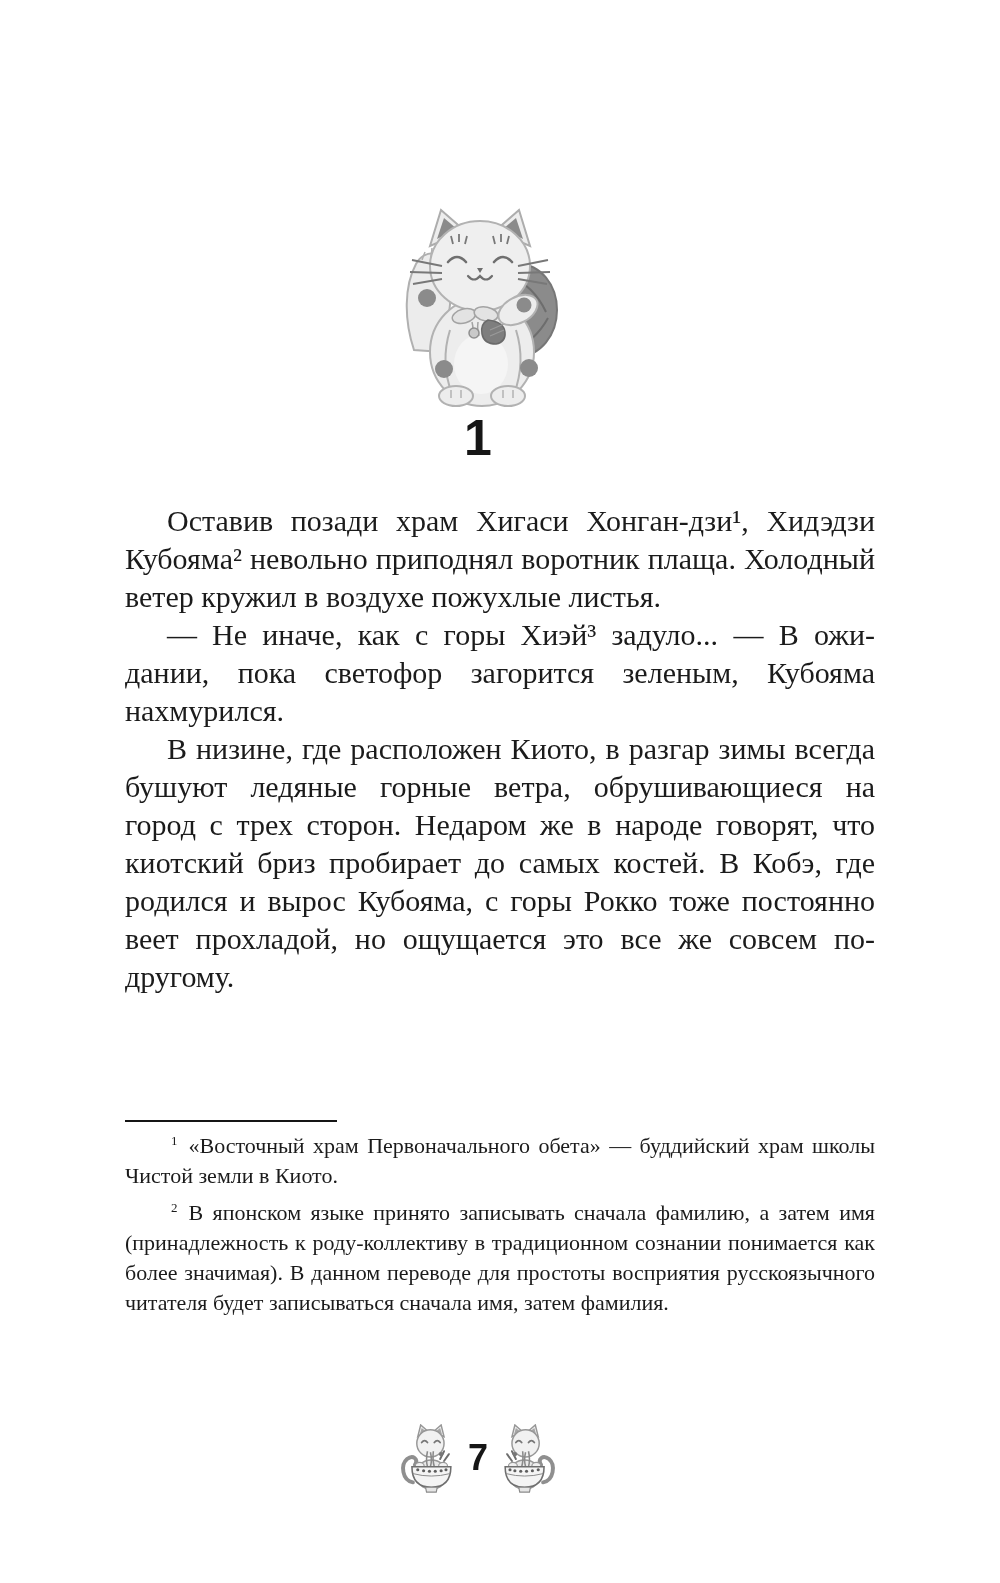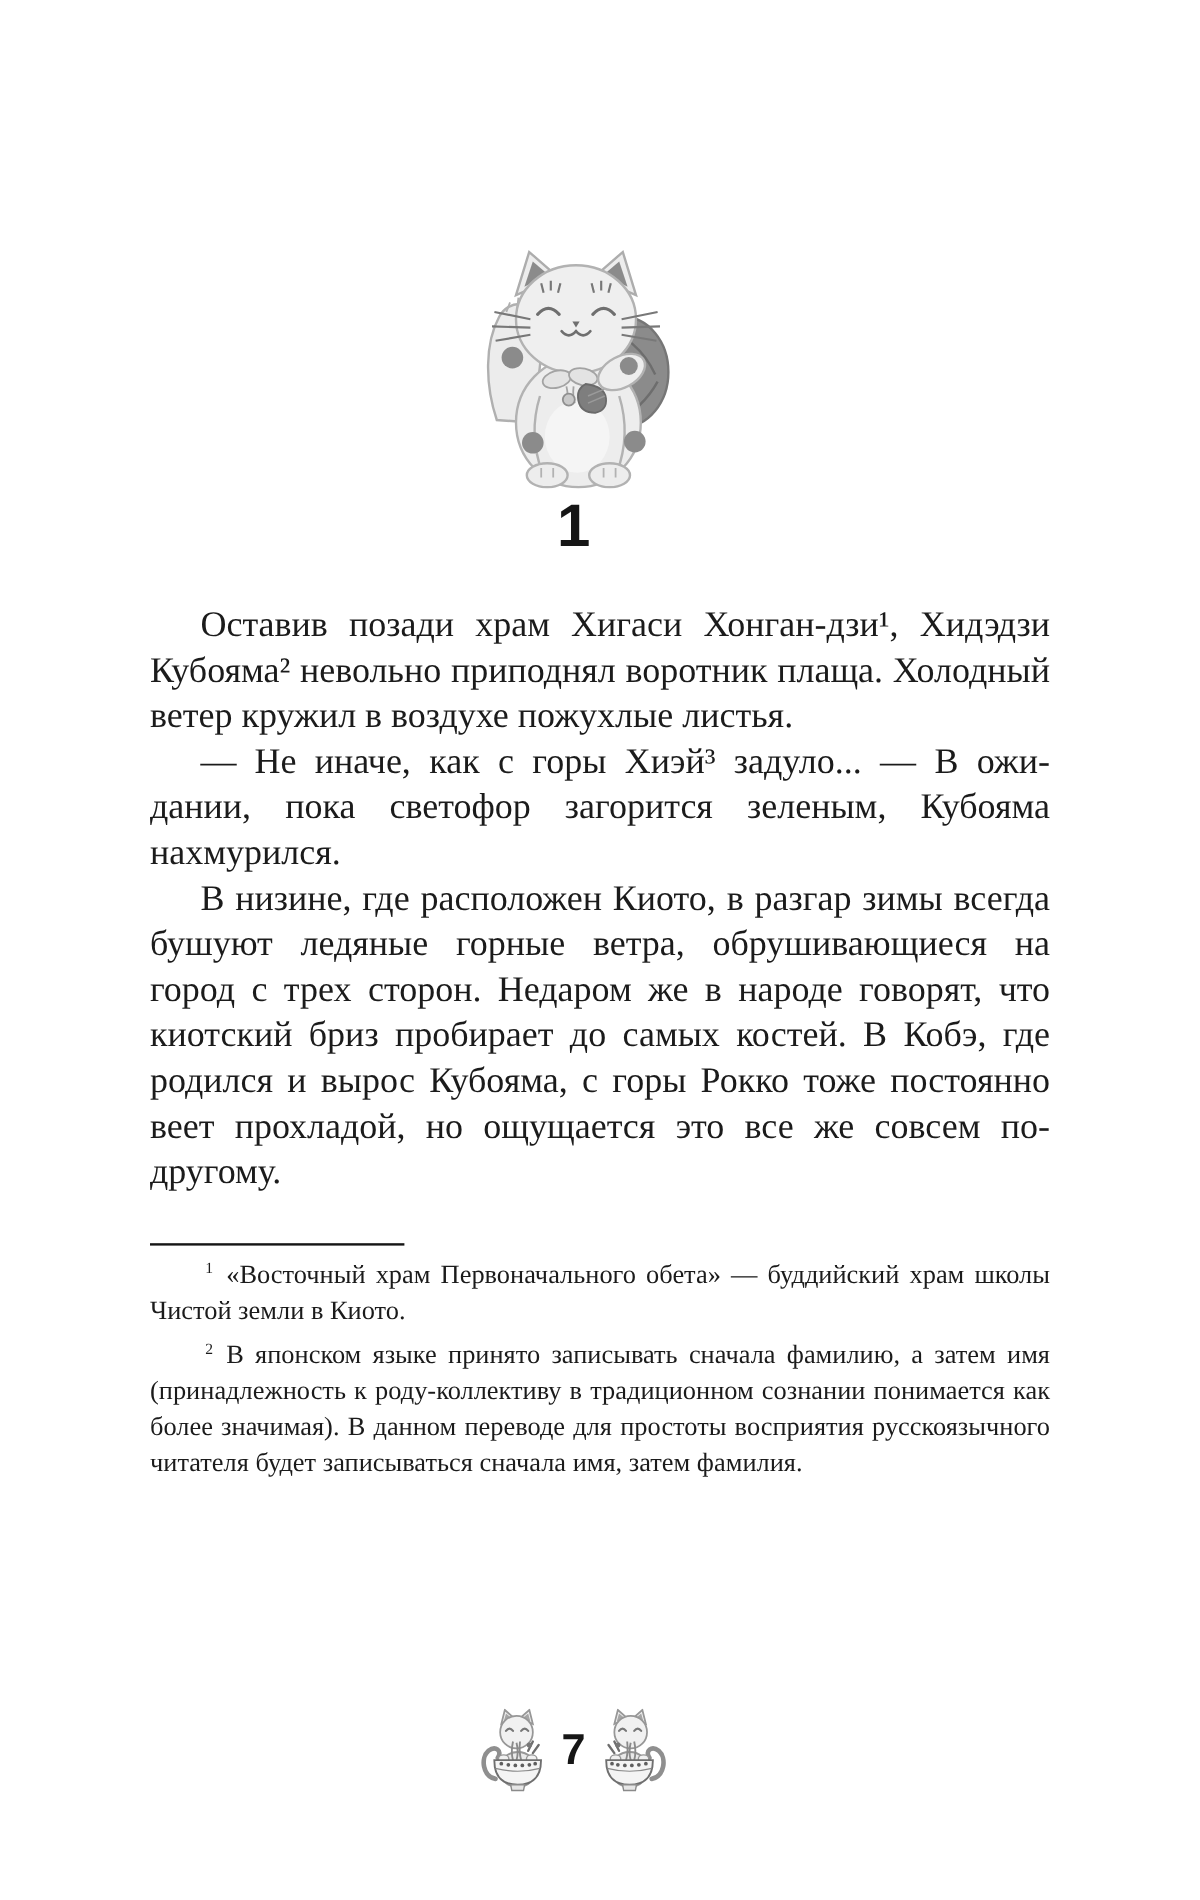--- a/index.html
+++ b/index.html
@@ -43,21 +43,21 @@
     hyphens: manual;
     -webkit-hyphens: manual;
   }
   .body-text p {
     margin: 0;
     text-indent: 42px;
   }
   .footnote-block {
     position: absolute;
     left: 125px;
-    top: 1036px;
+    top: 1120px;
     width: 750px;
   }
   .footnote-rule {
     width: 212px;
     height: 0;
     border-top: 2px solid #151515;
     margin: 0 0 9px 0;
   }
   .footnote {
     font-size: 22px;

